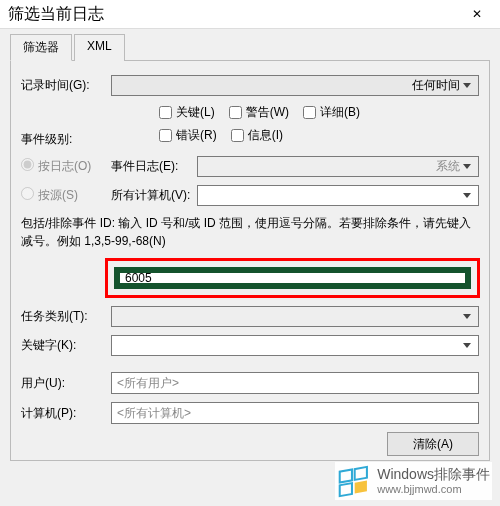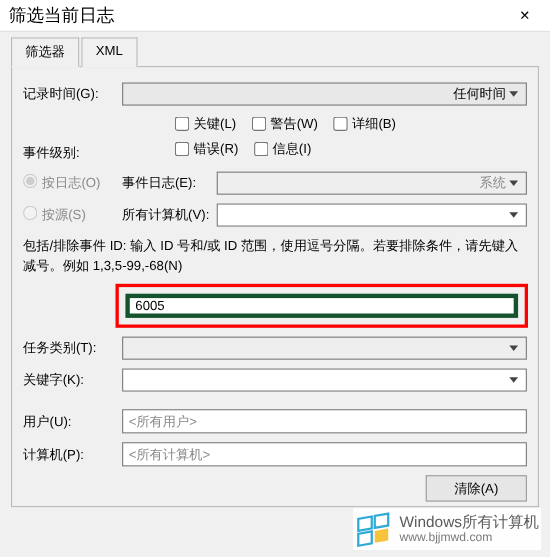--- a/index.html
+++ b/index.html
@@ -125,21 +125,21 @@
   .radio input { margin: 0 4px 0 0; }
   .disabled { color: #8a8a8a; }
   .help-text {
     font-size: 12px;
     line-height: 1.5;
     margin: 8px 0 8px 0;
   }
   .textbox {
     width: 100%;
     height: 22px;
-    border: 4px solid #14532d;
+    border: 6px solid #14532d;
     background: #fff;
     padding: 0 5px;
     box-sizing: border-box;
     font-family: inherit;
     font-size: 12px;
     outline: none;
   }
   .textbox.gray {
     color: #888;
     border: 1px solid #7a7a7a;
@@ -335,17 +335,17 @@
   <svg class="win-logo" viewBox="0 0 50 50">
     <g transform="skewY(-10) translate(0 6)">
       <rect x="4" y="6" width="18" height="16" fill="none" stroke="#2fa9d6" stroke-width="3"></rect>
       <rect x="26" y="6" width="18" height="16" fill="none" stroke="#2fa9d6" stroke-width="3"></rect>
       <rect x="4" y="26" width="18" height="16" fill="none" stroke="#2fa9d6" stroke-width="3"></rect>
       <rect x="26" y="26" width="18" height="16" fill="#f7c23c"></rect>
     </g>
   </svg>
   <div class="wm-text">
     <div class="wm-main">
-      <span>Windows</span><span>所有计算机</span>
+      <span>Windows</span><span>排除事件</span>
     </div>
     <div class="wm-sub">www.bjjmwd.com</div>
   </div>
 </div>
 
 </body></html>

